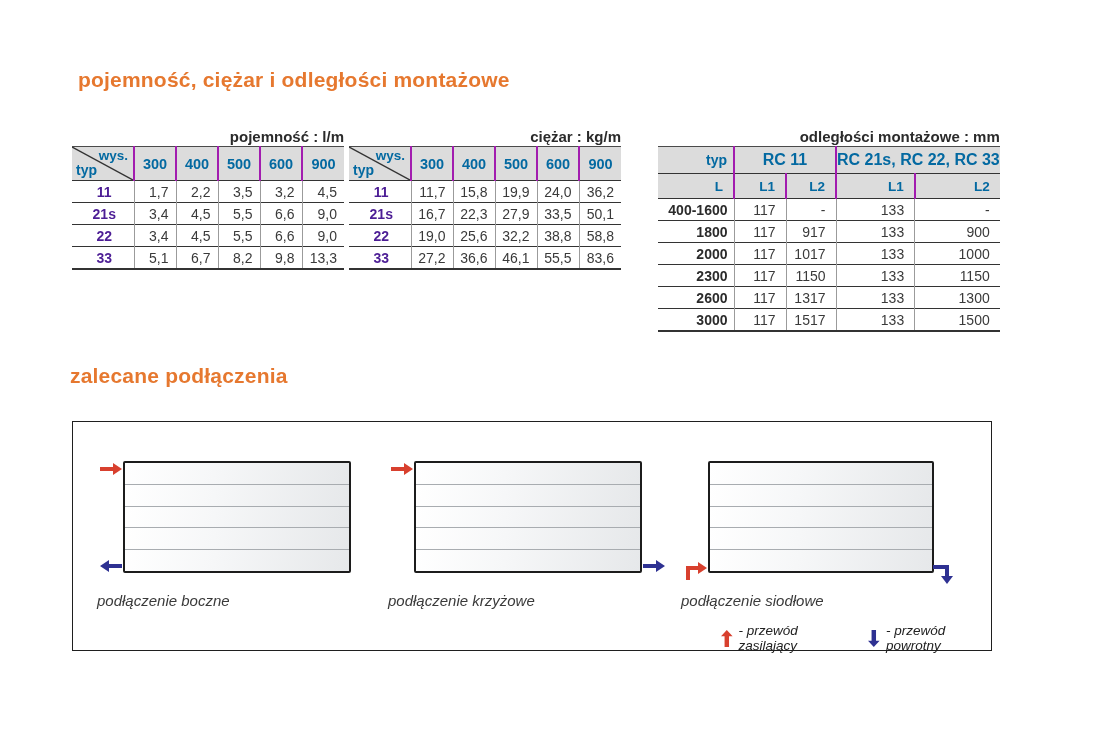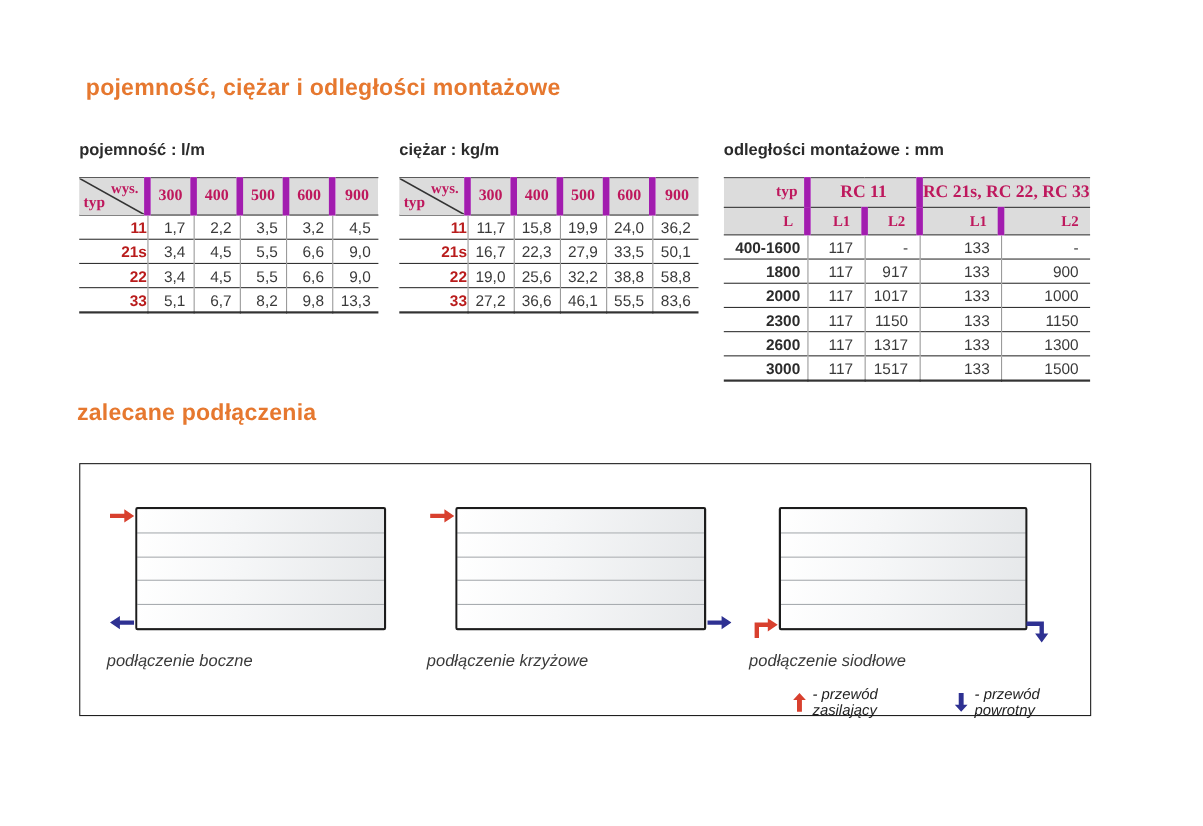--- a/index.html
+++ b/index.html
@@ -5,34 +5,34 @@
   html,body { margin:0; padding:0; background:#fff; }
   .page {
     position:relative; width:1022px; height:751px; background:#ffffff;
     font-family:"Liberation Sans","DejaVu Sans",sans-serif; overflow:hidden;
   }
   .section-title {
     position:absolute; font-size:21px; font-weight:bold; color:#e6782f; letter-spacing:.2px;
   }
   
   .tgroup { position:absolute; }
-  .tlabel { font-size:15px; font-weight:bold; color:#2b2b2b; margin:0 0 16px 0; }
+  .tlabel { font-size:15px; font-weight:bold; color:#2b2b2b; margin:0 0 1px 0;text-align:right; }
   table.dtable {
     border-collapse:collapse; table-layout:fixed;
     border-top:1px solid #4a4a4a; border-bottom:2px solid #333;
   }
   .dtable th, .dtable td { padding:0; height:21px; font-size:14px; color:#3a3a3a; overflow:hidden; white-space:nowrap; }
-  .dtable thead th { background:#dcdcdc; color:#be185d; font-weight:bold;font-family:Liberation Serif, serif; }
+  .dtable thead th { background:#dcdcdc; color:#0369a1; font-weight:bold; }
   .dtable tbody tr { border-top:1.5px solid #333; }
   .dtable tbody td { border-left:1px solid #9b9b9b; text-align:right; }
-  .dtable thead th + th { border-left:6px solid #a21caf; }
+  .dtable thead th + th { border-left:2px solid #a21caf; }
   
   .t12 thead th { height:33px; }
   .t12 thead th.colh { text-align:center; font-size:14.5px; }
-  .t12 tbody th { text-align:right; padding-left:3px; font-size:14px; color:#b91c1c; }
+  .t12 tbody th { text-align:center; padding-left:3px; font-size:14px; color:#4c1d95; }
   .t12 tbody td { padding-right:7px; }
   
   th.diag { position:relative; }
   th.diag svg.diagline { position:absolute; left:0; top:0; width:100%; height:100%; display:block; }
   th.diag .top-lab { position:absolute; top:1px; right:5px; font-size:13.5px; }
   th.diag .bot-lab { position:absolute; bottom:2px; left:4px; font-size:14px; }
   
   .t3 thead tr.groups th { height:26px; font-size:16px; text-align:center; }
   .t3 thead tr.groups th.typ { text-align:right; padding-right:6px; font-size:14px; }
   .t3 thead tr.sub { border-top:1.5px solid #333; }
@@ -131,21 +131,21 @@
           <td>5,1</td>
           <td>6,7</td>
           <td>8,2</td>
           <td>9,8</td>
           <td>13,3</td>
         </tr>
       </tbody>
     </table>
   </div>
 
-  <div class="tgroup" style="left:363px; top:128px;">
+  <div class="tgroup" style="left:349px; top:128px;">
     <div class="tlabel">ciężar : kg/m</div>
     <table class="dtable t12">
       <colgroup>
           <col style="width:62px">
           <col style="width:42px">
           <col style="width:42px">
           <col style="width:42px">
           <col style="width:42px">
           <col style="width:42px">
         </colgroup>

